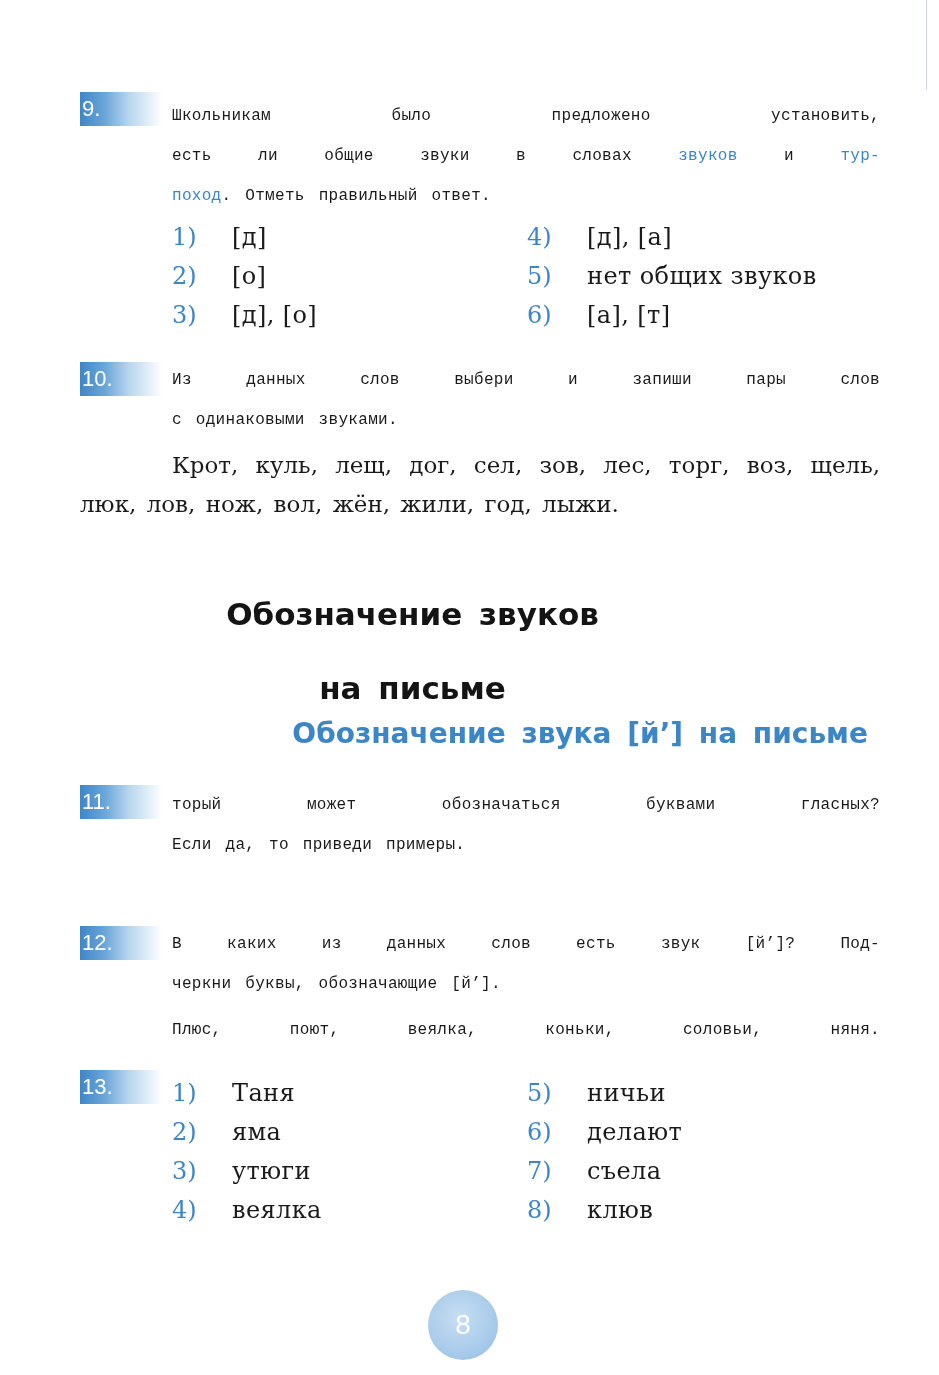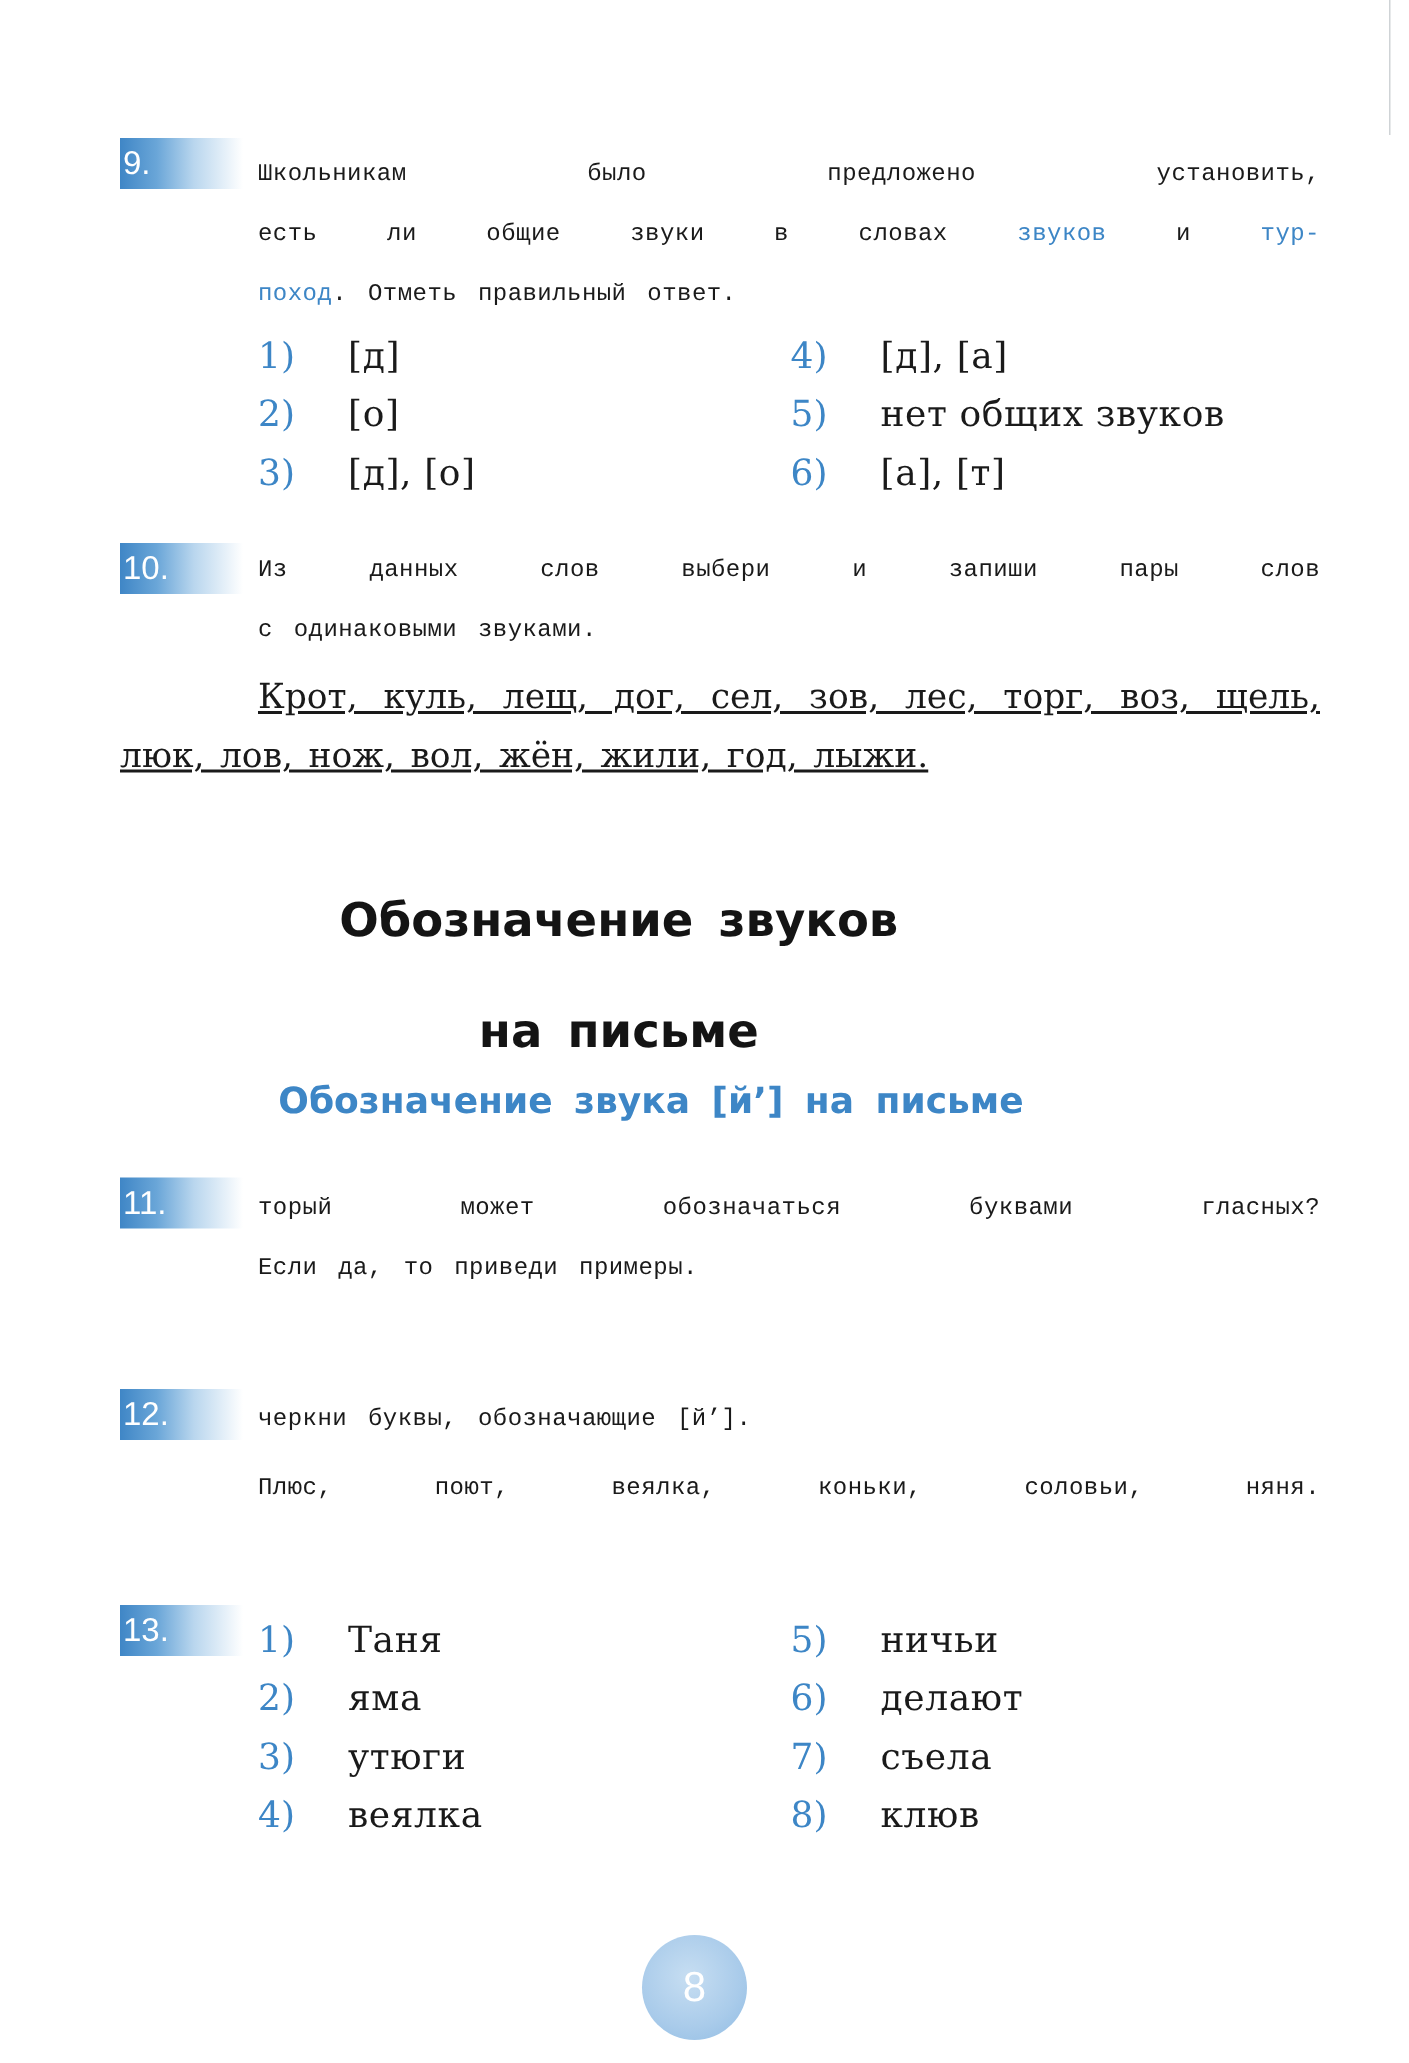--- a/index.html
+++ b/index.html
@@ -31,22 +31,22 @@
     .opt { display: flex; font-family: "DejaVu Serif", serif; font-size: 24px; line-height: 39px; }
     .opt .num { color: #3d86c6; width: 60px; flex: none; }
     .opt .txt { color: #1a1a1a; letter-spacing: 0.4px; }
 
     .h1 {
       position: absolute; left: 0; width: 825px; text-align: center;
       font-family: "DejaVu Sans", sans-serif; font-weight: bold; font-size: 31px; line-height: 52px; color: #141414;
       word-spacing: 6px;
     }
     .h2 {
-      position: absolute; left: 0; width: 868px; text-align: center;
-      font-family: "DejaVu Sans", sans-serif; font-weight: bold; font-size: 24px; line-height: 34px; color: #3d86c6;
+      position: absolute; left: 0; width: 868px; text-align: right;
+      font-family: "DejaVu Sans", sans-serif; font-weight: bold; font-size: 28px; line-height: 34px; color: #3d86c6;
       word-spacing: 6px;
     }
 
     .page-num {
       position: absolute; left: 428px; top: 1290px; width: 70px; height: 70px; border-radius: 50%;
       background: radial-gradient(circle at 45% 40%, #c7def2 0%, #a9cbea 60%, #8fbbe3 100%);
       color: #ffffff; font-size: 28px; line-height: 70px; text-align: center; font-family: "Liberation Sans", sans-serif;
     }
   </style>
 </head>
@@ -92,38 +92,39 @@
     </div>
   </div>
 </div>
 
 <div class="task" style="top: 362px;">
   <div class="badge">10.</div>
   <div class="task-body">
     <div class="q justify-last" style="margin-top: -2px;">Из данных слов выбери и запиши пары слов</div>
     <div class="q">с одинаковыми звуками.</div>
   </div>
-  <div class="serif-para" style="margin-top: 6px; text-indent: 92px; text-decoration: underline;">Крот, куль, лещ, дог, сел, зов, лес, торг, воз, щель, люк, лов, нож, вол, жён, жили, год, лыжи.</div>
+  <div class="serif-para" style="margin-top: 6px; text-indent: 92px;">Крот, куль, лещ, дог, сел, зов, лес, торг, воз, щель, люк, лов, нож, вол, жён, жили, год, лыжи.</div>
 </div>
 
 <div class="h1" style="top: 588px;">Обозначение звуков</div>
 <div class="h1" style="top: 636px; margin-top: 26px;">на письме</div>
 <div class="h2" style="top: 717px;">Обозначение звука [й’] на письме</div>
 
 <div class="task" style="top: 785px;">
   <div class="badge">11.</div>
   <div class="task-body">
     <div class="q justify-last">торый может обозначаться буквами гласных?</div>
     <div class="q">Если да, то приведи примеры.</div>
   </div>
 </div>
 
 <div class="task" style="top: 926px;">
   <div class="badge">12.</div>
   <div class="task-body">
+    <div class="q justify-last" style="margin-top: -2px;">В каких из данных слов есть звук [й’]? Под-</div>
     <div class="q">черкни буквы, обозначающие [й’].</div>
     <div class="q justify-last" style="margin-top: 6px;">Плюс, поют, веялка, коньки, соловьи, няня.</div>
   </div>
 </div>
 
 <div class="task" style="top: 1070px;">
   <div class="badge">13.</div>
   <div class="task-body">
     <div class="options" style="margin-top: 4px;">
       <div class="opt">

